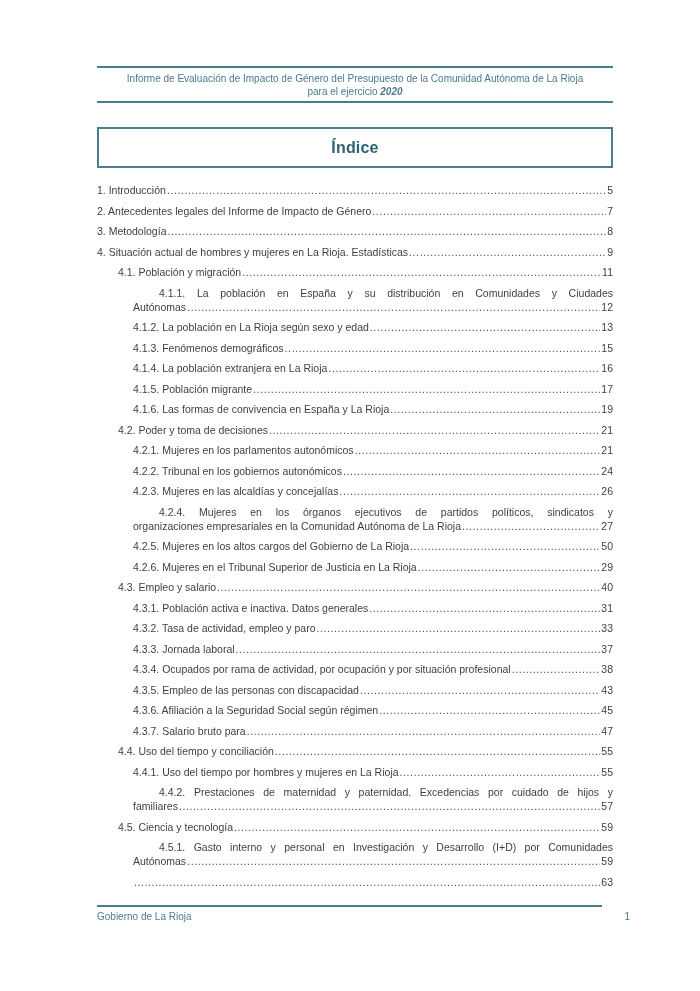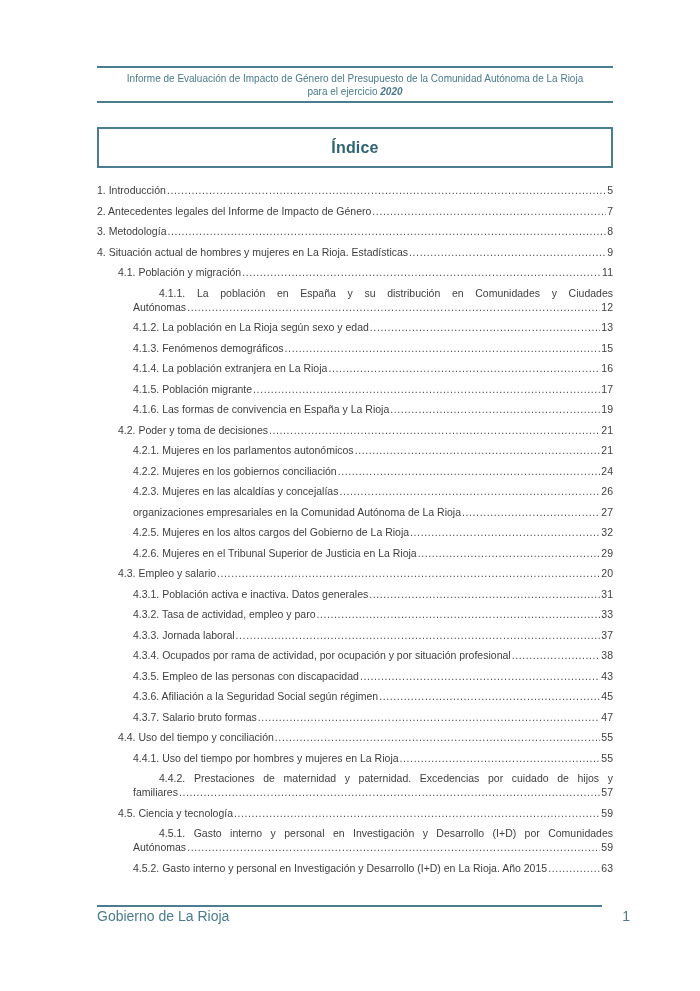--- a/index.html
+++ b/index.html
@@ -67,21 +67,21 @@
     margin: 0 1px;
     color: #4a4a4a;
   }
   .pageno { flex: 0 0 auto; }
 
   
   .doc-footer {
     position: absolute;
     left: 97px; right: 87px; top: 905px;
     color: #4a7b8e;
-    font-size: 14px;
+    font-size: 10px;
     line-height: 13px;
   }
   .footer-rule { width: 505px; border-top: 2px solid #4b7d90; }
   .footer-row { display: flex; justify-content: space-between; padding-top: 3px; }
   .footer-page { margin-right: -17px; }
 </style>
 </head>
 <body>
 
 <div class="page">
@@ -183,58 +183,59 @@
       </div>
       <div class="entry lvl2">
         <div class="row">
           <span class="etext">4.2.1. Mujeres en los parlamentos autonómicos</span>
           <span class="leader">....................................................................................................................................................................................................................................................................</span>
           <span class="pageno">21</span>
         </div>
       </div>
       <div class="entry lvl2">
         <div class="row">
-          <span class="etext">4.2.2. Mujeres en los gobiernos conciliación</span>
+          <span class="etext">4.2.2. Tribunal en los gobiernos autonómicos</span>
           <span class="leader">....................................................................................................................................................................................................................................................................</span>
           <span class="pageno">24</span>
         </div>
       </div>
       <div class="entry lvl2">
         <div class="row">
           <span class="etext">4.2.3. Mujeres en las alcaldías y concejalías</span>
           <span class="leader">....................................................................................................................................................................................................................................................................</span>
           <span class="pageno">26</span>
         </div>
       </div>
       <div class="entry lvl2">
+        <div class="jline">4.2.4. Mujeres en los órganos ejecutivos de partidos políticos, sindicatos y</div>
         <div class="row">
           <span class="etext">organizaciones empresariales en la Comunidad Autónoma de La Rioja</span>
           <span class="leader">....................................................................................................................................................................................................................................................................</span>
           <span class="pageno">27</span>
         </div>
       </div>
       <div class="entry lvl2">
         <div class="row">
           <span class="etext">4.2.5. Mujeres en los altos cargos del Gobierno de La Rioja</span>
           <span class="leader">....................................................................................................................................................................................................................................................................</span>
-          <span class="pageno">32</span>
+          <span class="pageno">50</span>
         </div>
       </div>
       <div class="entry lvl2">
         <div class="row">
           <span class="etext">4.2.6. Mujeres en el Tribunal Superior de Justicia en La Rioja</span>
           <span class="leader">....................................................................................................................................................................................................................................................................</span>
           <span class="pageno">29</span>
         </div>
       </div>
       <div class="entry lvl1">
         <div class="row">
           <span class="etext">4.3. Empleo y salario</span>
           <span class="leader">....................................................................................................................................................................................................................................................................</span>
-          <span class="pageno">20</span>
+          <span class="pageno">40</span>
         </div>
       </div>
       <div class="entry lvl2">
         <div class="row">
           <span class="etext">4.3.1. Población activa e inactiva. Datos generales</span>
           <span class="leader">....................................................................................................................................................................................................................................................................</span>
           <span class="pageno">31</span>
         </div>
       </div>
       <div class="entry lvl2">
@@ -267,21 +268,21 @@
       </div>
       <div class="entry lvl2">
         <div class="row">
           <span class="etext">4.3.6. Afiliación a la Seguridad Social según régimen</span>
           <span class="leader">....................................................................................................................................................................................................................................................................</span>
           <span class="pageno">45</span>
         </div>
       </div>
       <div class="entry lvl2">
         <div class="row">
-          <span class="etext">4.3.7. Salario bruto formas</span>
+          <span class="etext">4.3.7. Salario bruto para</span>
           <span class="leader">....................................................................................................................................................................................................................................................................</span>
           <span class="pageno">47</span>
         </div>
       </div>
       <div class="entry lvl1">
         <div class="row">
           <span class="etext">4.4. Uso del tiempo y conciliación</span>
           <span class="leader">....................................................................................................................................................................................................................................................................</span>
           <span class="pageno">55</span>
         </div>
@@ -311,21 +312,20 @@
       <div class="entry lvl2">
         <div class="jline">4.5.1. Gasto interno y personal en Investigación y Desarrollo (I+D) por Comunidades</div>
         <div class="row">
           <span class="etext">Autónomas</span>
           <span class="leader">....................................................................................................................................................................................................................................................................</span>
           <span class="pageno">59</span>
         </div>
       </div>
       <div class="entry lvl2">
         <div class="row">
-          <span class="etext">4.5.2. Gasto interno y personal en Investigación y Desarrollo (I+D) en La Rioja. Año 2015</span>
           <span class="leader">....................................................................................................................................................................................................................................................................</span>
           <span class="pageno">63</span>
         </div>
       </div>
     </div>
 
   <div class="doc-footer">
     <div class="footer-rule"></div>
     <div class="footer-row">
       <span>Gobierno de La Rioja</span>

